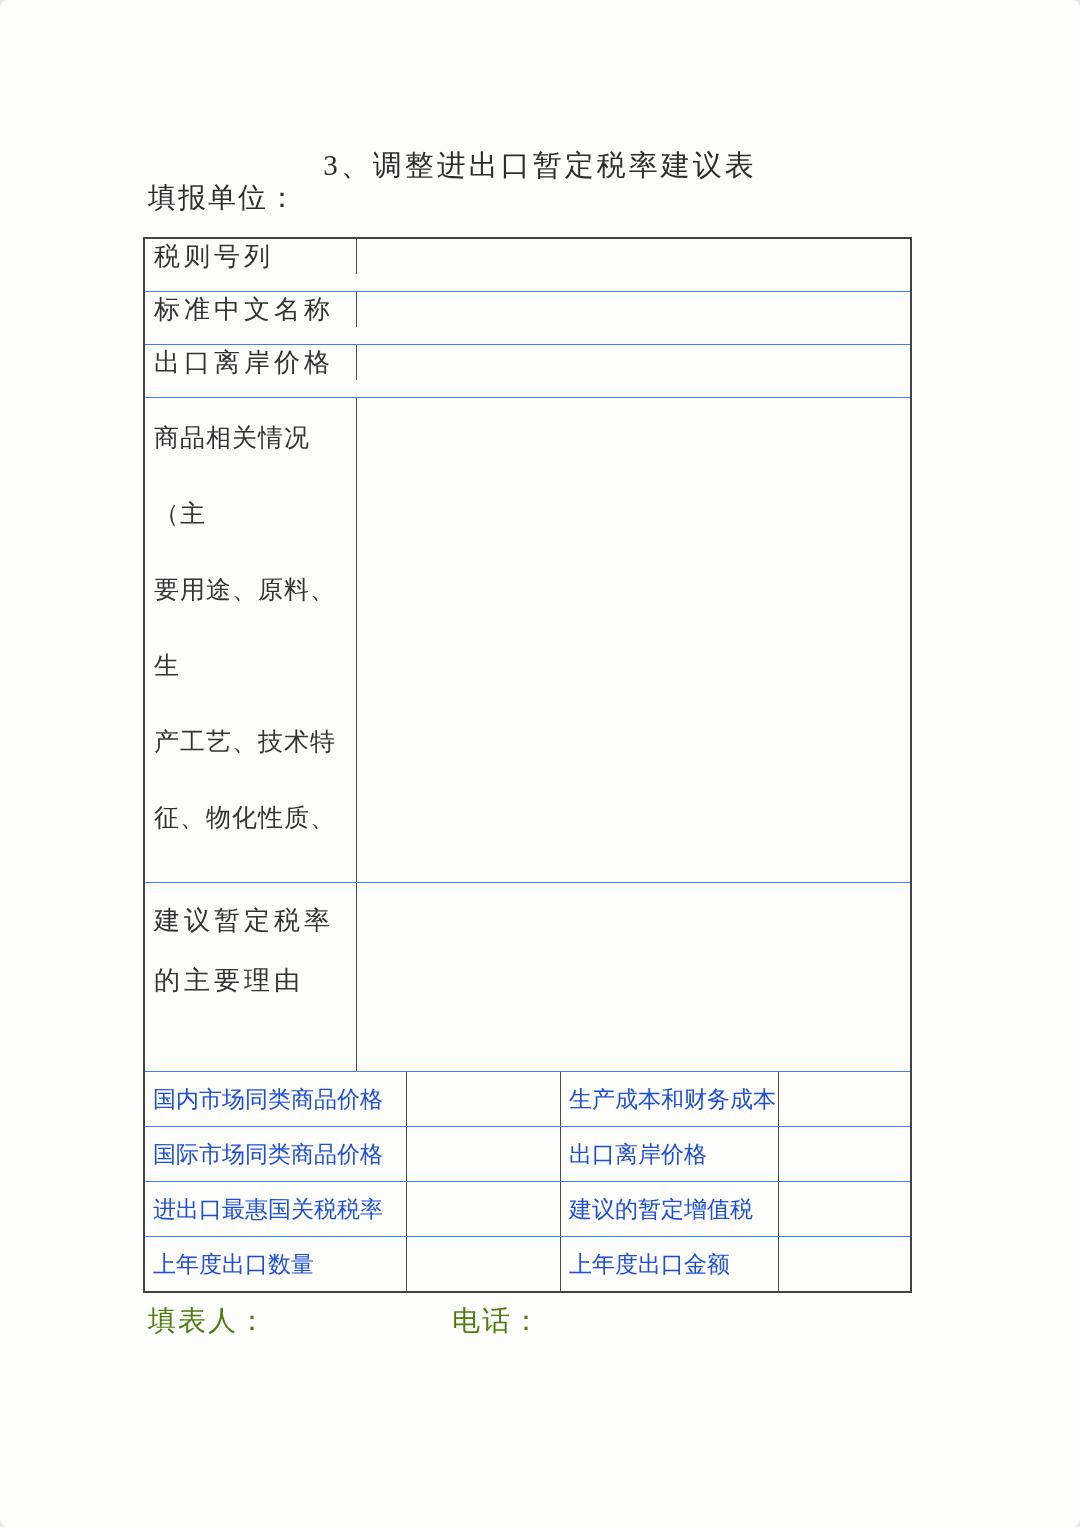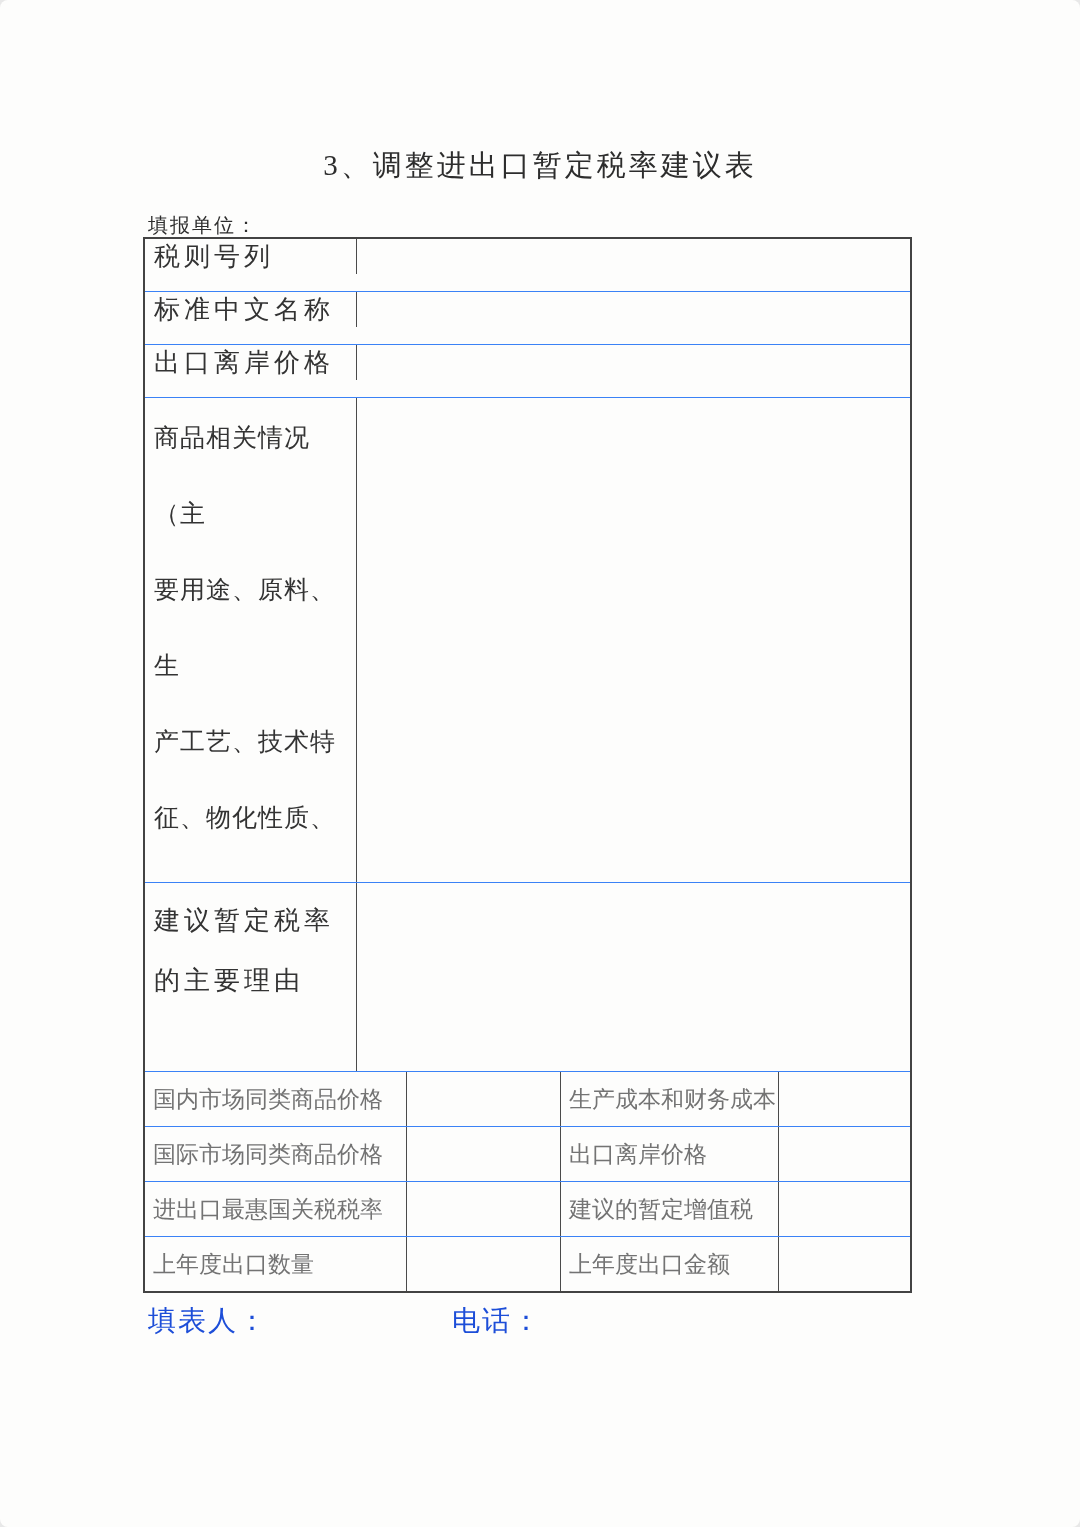--- a/index.html
+++ b/index.html
@@ -22,23 +22,23 @@
     top: 146px;
     left: 0;
     width: 1080px;
     text-align: center;
     font-size: 29px;
     letter-spacing: 3px;
     color: #2d2d2d;
   }
   .unit-line {
     position: absolute;
-    top: 212px;
+    top: 179px;
     left: 148px;
-    font-size: 20px;
+    font-size: 28px;
     letter-spacing: 2px;
     color: #2d2d2d;
   }
   .tbl {
     position: absolute;
     top: 237px;
     left: 143px;
     width: 769px;
     border: 2px solid #434343;
     box-sizing: border-box;
@@ -73,34 +73,34 @@
   }
   .lc.product-label { line-height: 76px; padding-top: 2px; }
   .lc.reason-label  { line-height: 60px; padding-top: 8px; letter-spacing: 4px; font-size: 26px; }
   .bl {
     border-right: 1px solid #4a4a4a;
     padding-left: 8px;
     display: flex;
     align-items: center;
     font-size: 23px;
     letter-spacing: 0px;
-    color: #737373;
+    color: #1d4ed8;
   }
   .bl1 { width: 262px; }
   .bv1 { width: 154px; border-right: 1px solid #4a4a4a; }
   .bl2 { width: 218px; }
   .bv2 { flex: 1; }
   .footer-line {
     position: absolute;
     top: 1302px;
     left: 0;
     width: 1048px;
     height: 40px;
     font-size: 28px;
-    color: #1d4ed8;
+    color: #4d7c0f;
   }
   .filler-label { position: absolute; left: 148px; letter-spacing: 2px; }
   .phone-label  { position: absolute; left: 452px; letter-spacing: 2px; }
 </style>
 </head>
 <body>
 
 <div class="page">
 
   <div class="title">3、调整进出口暂定税率建议表</div>

